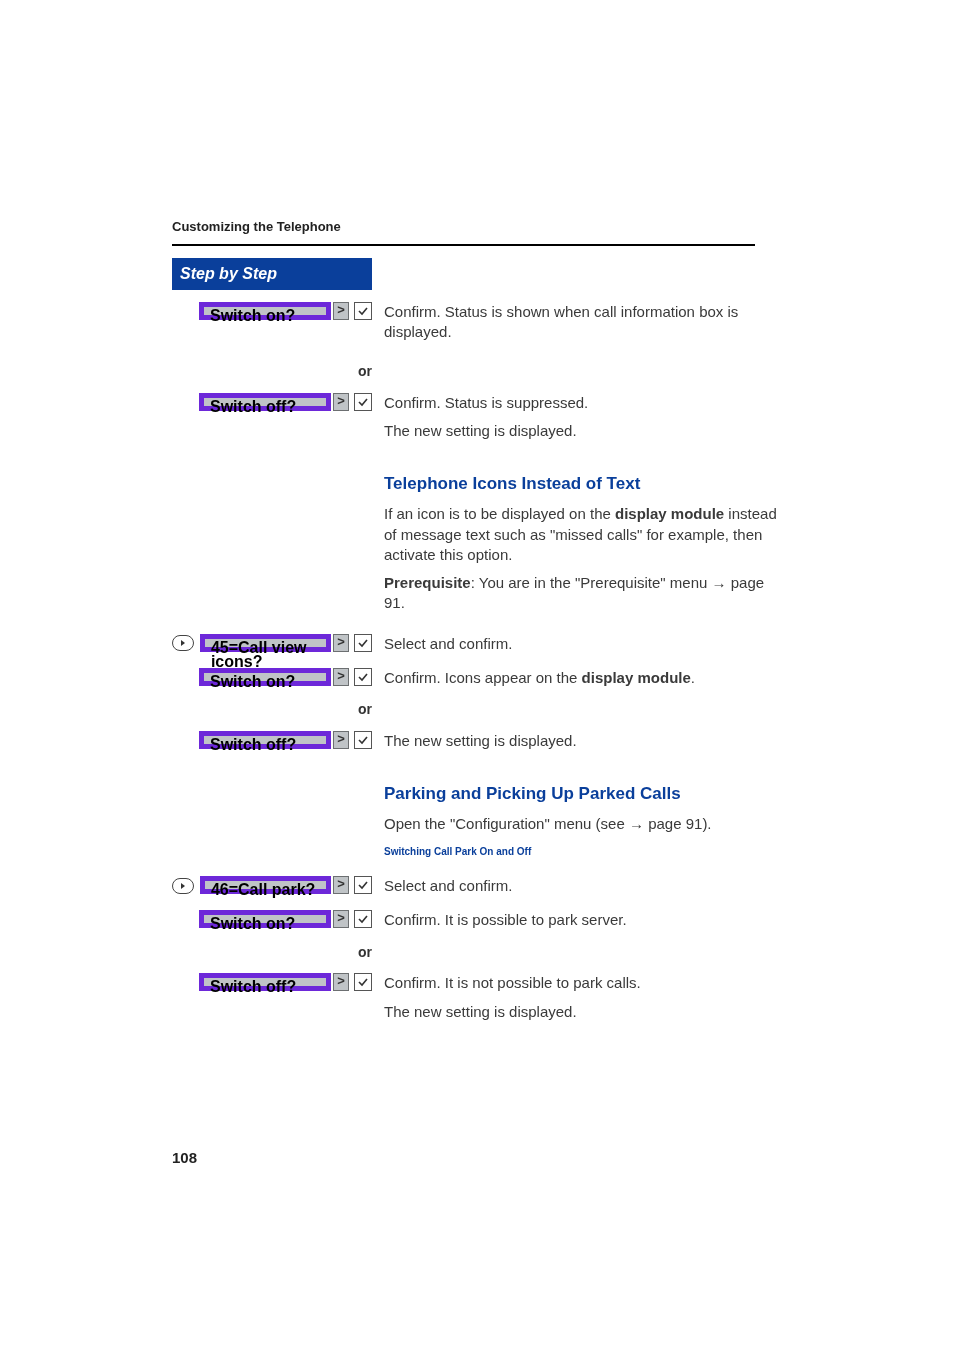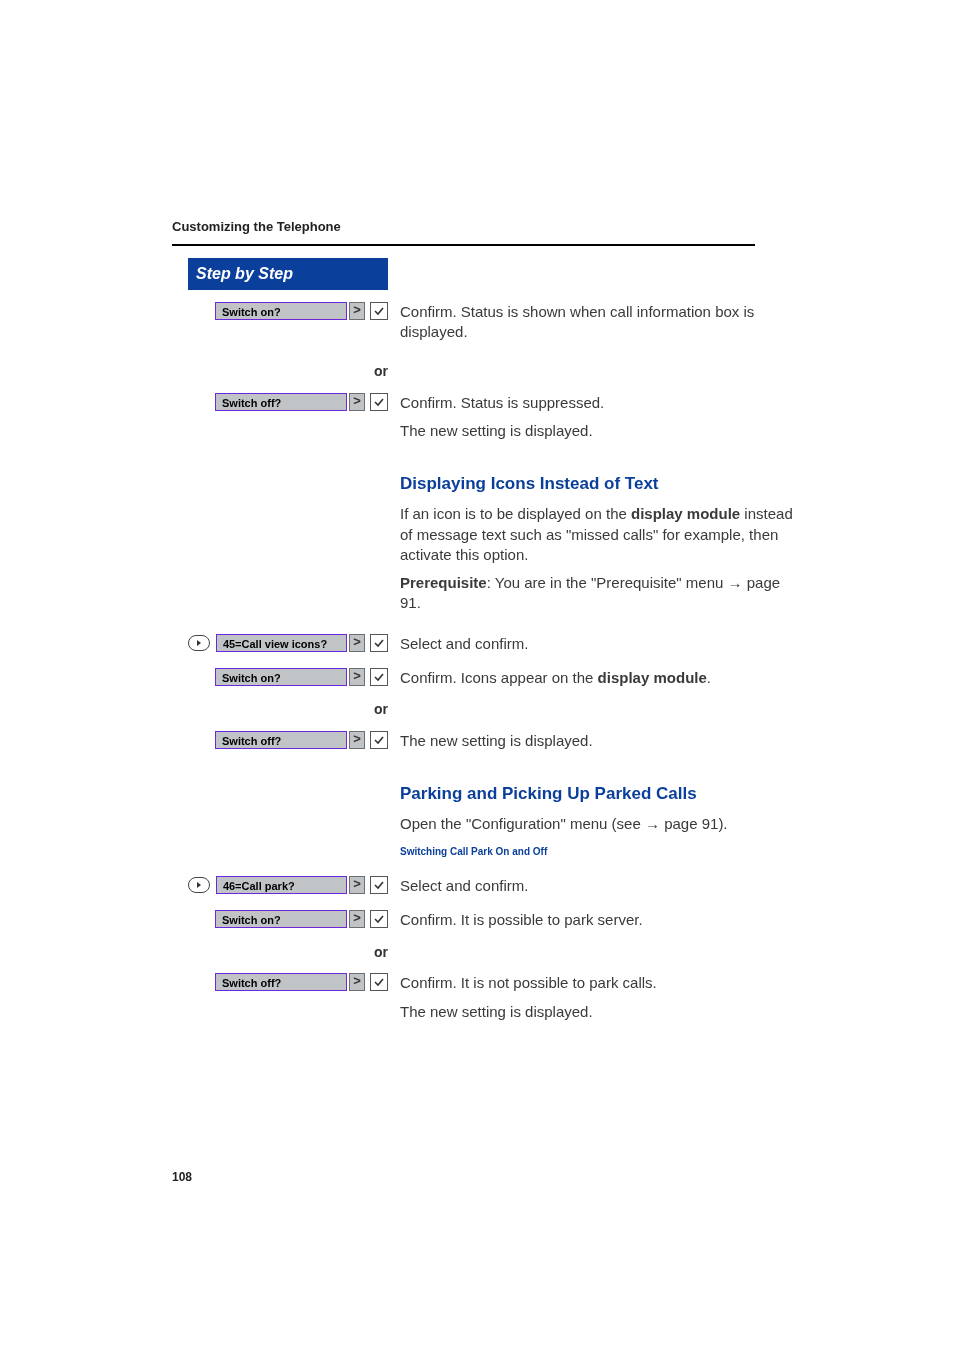--- a/index.html
+++ b/index.html
@@ -33,21 +33,21 @@
     padding-bottom: 6px;
   }
   .running-head-rule {
     height: 2px;
     background: #000;
     margin-top: 2px;
   }
   .content {
     position: absolute;
     top: 258px;
-    left: 188px;
+    left: 172px;
     right: 172px;
     width: 610px; 
   }
 
   
   .header-bar {
     background: #0a3f9b;
     color: #ffffff;
     font-weight: bold;
     font-style: italic;
@@ -97,23 +97,23 @@
     margin-top: 1px;
   }
   .speaker-icon svg { display:block;}
 
   
   .menu-pill {
     display: inline-block;
     background: #c0c4c7;
     color: #000;
     font-weight: bold;
-    font-size: 11px;
+    font-size: 16px;
     padding: 2px 6px;
-    border: 1px solid #6d28d9;
+    border: 5px solid #6d28d9;
     box-sizing: border-box;
     height: 18px;
     line-height: 14px;
   }
   .menu-pill.long {
     width: 132px;
     text-align: left;
   }
   .menu-gt {
     display: inline-block;
@@ -155,29 +155,29 @@
   }
 
   .bold { font-weight: bold; }
   .arrow-ref::before {
     content: "\2192\00a0";
   }
 
   .page-number {
     position: absolute;
     left: 172px;
-    bottom: 198px;
-    font-weight: bold;
-    font-size: 12px;
+    bottom: 215px;
+    font-weight: bold;
+    font-size: 15px;
     color: #222;
   }
 
   .left-lead {
     display: flex;
-    align-items: flex-start;
+    align-items: center;
   }
 </style>
 </head>
 <body>
 
 <div class="page">
 
   <div class="running-head">
     <div class="running-head-title">Customizing the Telephone</div>
     <div class="running-head-rule"></div>
@@ -221,21 +221,21 @@
       </div>
       <div class="right-col">
         <p>Confirm. Status is suppressed.</p>
         <p>The new setting is displayed.</p>
       </div>
     </div>
 
     <div class="row">
       <div class="left-col"></div>
       <div class="right-col">
-        <div class="section-title">Displaying Icons Instead of Text</div>
+        <div class="section-title">Telephone Icons Instead of Text</div>
         <p>
           <span>If an icon is to be displayed on the </span><span class="bold">display module</span><span> instead of message text such as "missed calls" for example, then activate this option.</span>
         </p>
         <p>
           <span class="bold">Prerequisite</span><span>: You are in the "Prerequisite" menu </span><span class="arrow-ref">page 91.</span>
         </p>
       </div>
     </div>
 
     <div class="row">

